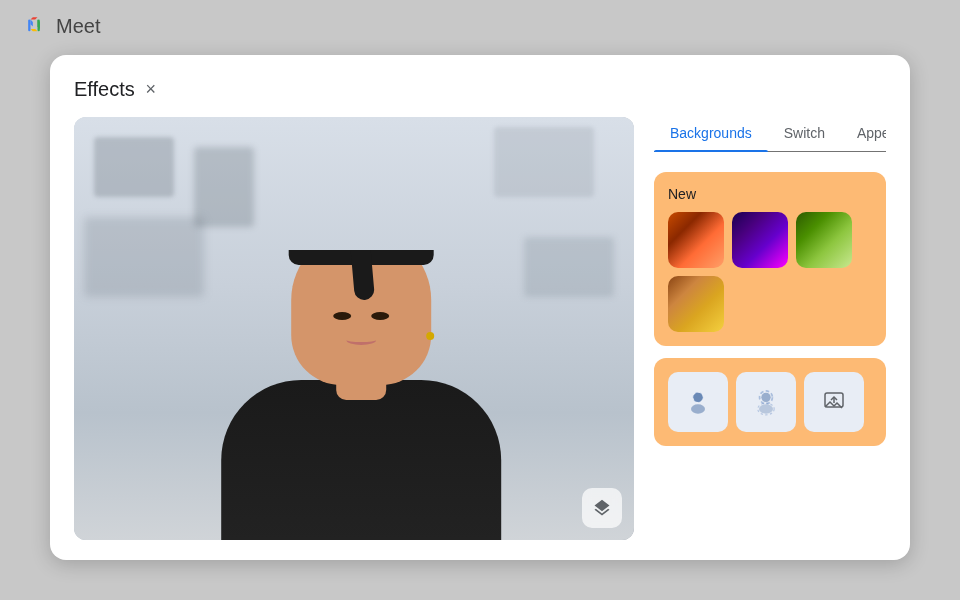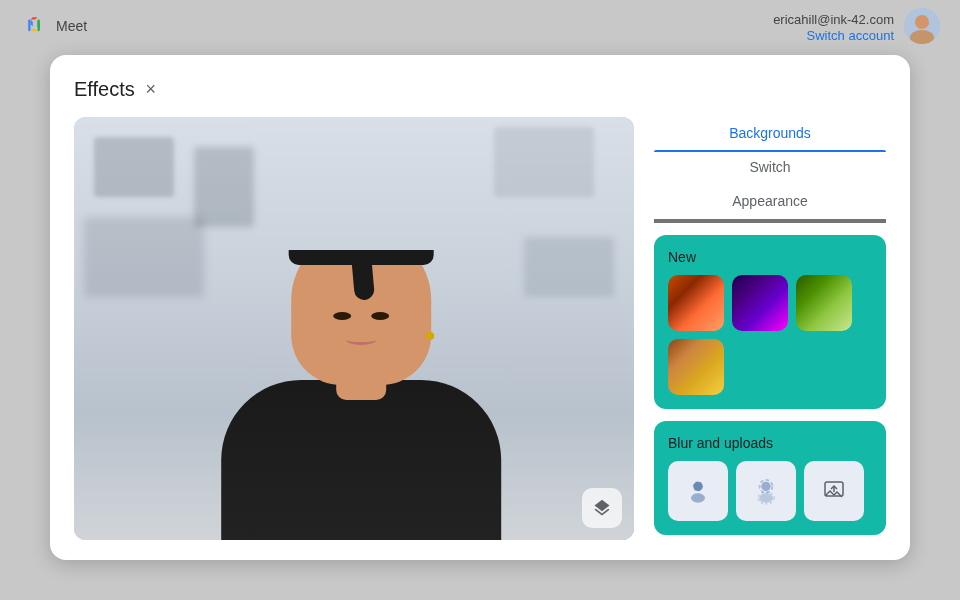--- a/index.html
+++ b/index.html
@@ -22,21 +22,21 @@
     .topbar-left {
       display: flex;
       align-items: center;
       gap: 8px;
     }
     .meet-logo {
       width: 28px;
       height: 28px;
     }
     .meet-title {
-      font-size: 14px;
+      font-size: 20px;
       color: #444;
       font-weight: 400;
     }
     .topbar-right {
       display: flex;
       align-items: center;
       gap: 10px;
     }
     .account-info {
       text-align: right;
@@ -148,24 +148,23 @@
     .right-panel {
       flex: 1;
       display: flex;
       flex-direction: column;
       overflow: hidden;
     }
 
     
     .tabs {
       display: flex;
-      border-bottom: 4px solid #737373;
-      margin-bottom: 12px;
+      border-bottom: 1px solid #737373;
+      margin-bottom: 20px;
       flex-shrink: 0;
-      flex-direction: column;
     }
     .tab {
       padding: 8px 16px 10px;
       font-size: 14px;
       font-weight: 500;
       color: #5f6368;
       cursor: pointer;
       border: none;
       background: transparent;
       position: relative;
@@ -191,21 +190,21 @@
       display: flex;
       flex-direction: column;
       gap: 12px;
     }
     .panel-content::-webkit-scrollbar { width: 4px; }
     .panel-content::-webkit-scrollbar-track { background: transparent; }
     .panel-content::-webkit-scrollbar-thumb { background: #c0c0c0; border-radius: 2px; }
 
     
     .section {
-      background: #14b8a6;
+      background: #fdba74;
       border-radius: 12px;
       padding: 14px;
     }
     .section-title {
       font-size: 14px;
       color: #202124;
       font-weight: 500;
       margin-bottom: 10px;
     }
     .thumbnails {
@@ -259,33 +258,20 @@
 
     <svg class="meet-logo" viewBox="0 0 48 48" xmlns="http://www.w3.org/2000/svg">
       <path fill="#4285F4" d="M22 25l-4-4V13l4 4v8z"></path>
       <path fill="#EA4335" d="M18 13h8l4-4H22l-4 4z"></path>
       <path fill="#34A853" d="M30 13v12l4 4V17l-4-4z"></path>
       <path fill="#FBBC04" d="M18 29l4 4h8l-4-4h-8z"></path>
       <rect fill="#4285F4" x="14" y="13" width="4" height="20" rx="2"></rect>
       <rect fill="#34A853" x="30" y="13" width="4" height="20" rx="2"></rect>
     </svg>
     <span class="meet-title">Meet</span>
-  </div>
-  <div class="topbar-right">
-    <div class="account-info">
-      <span class="account-email">ericahill@ink-42.com</span>
-      <span class="switch-account">Switch account</span>
-    </div>
-    <div class="avatar">
-      <svg width="36" height="36" viewBox="0 0 36 36">
-        <circle cx="18" cy="18" r="18" fill="#b0c4de"></circle>
-        <circle cx="18" cy="14" r="7" fill="#d4956a"></circle>
-        <ellipse cx="18" cy="30" rx="12" ry="8" fill="#c4956a"></ellipse>
-      </svg>
-    </div>
   </div>
 </div>
 
 <div class="modal">
   <div class="modal-header">
     <h2 class="modal-title">Effects</h2>
     <button class="close-btn">×</button>
   </div>
   <div class="modal-body">
 
@@ -347,21 +333,20 @@
           <div class="section-title">New</div>
           <div class="thumbnails">
             <div class="thumb thumb-new-1" title="Warm room background"></div>
             <div class="thumb thumb-new-2" title="Neon room background"></div>
             <div class="thumb thumb-new-3" title="Forest background"></div>
             <div class="thumb thumb-new-4" title="Living room background"></div>
           </div>
         </div>
 
         <div class="section">
-          <div class="section-title">Blur and uploads</div>
           <div class="blur-options">
             <button class="blur-option">
               <svg width="28" height="28" viewBox="0 0 24 24" fill="#4a6fa5">
                 <circle cx="12" cy="8" r="4" fill="#4a6fa5" opacity="0.8"></circle>
                 <ellipse cx="12" cy="18" rx="6" ry="4" fill="#4a6fa5" opacity="0.5"></ellipse>
                 <circle cx="12" cy="8" r="4" fill="none" stroke="#6b8fc5" stroke-width="1" opacity="0.4" stroke-dasharray="2,2"></circle>
               </svg>
             </button>
             <button class="blur-option">
               <svg width="28" height="28" viewBox="0 0 24 24" fill="#4a6fa5">

